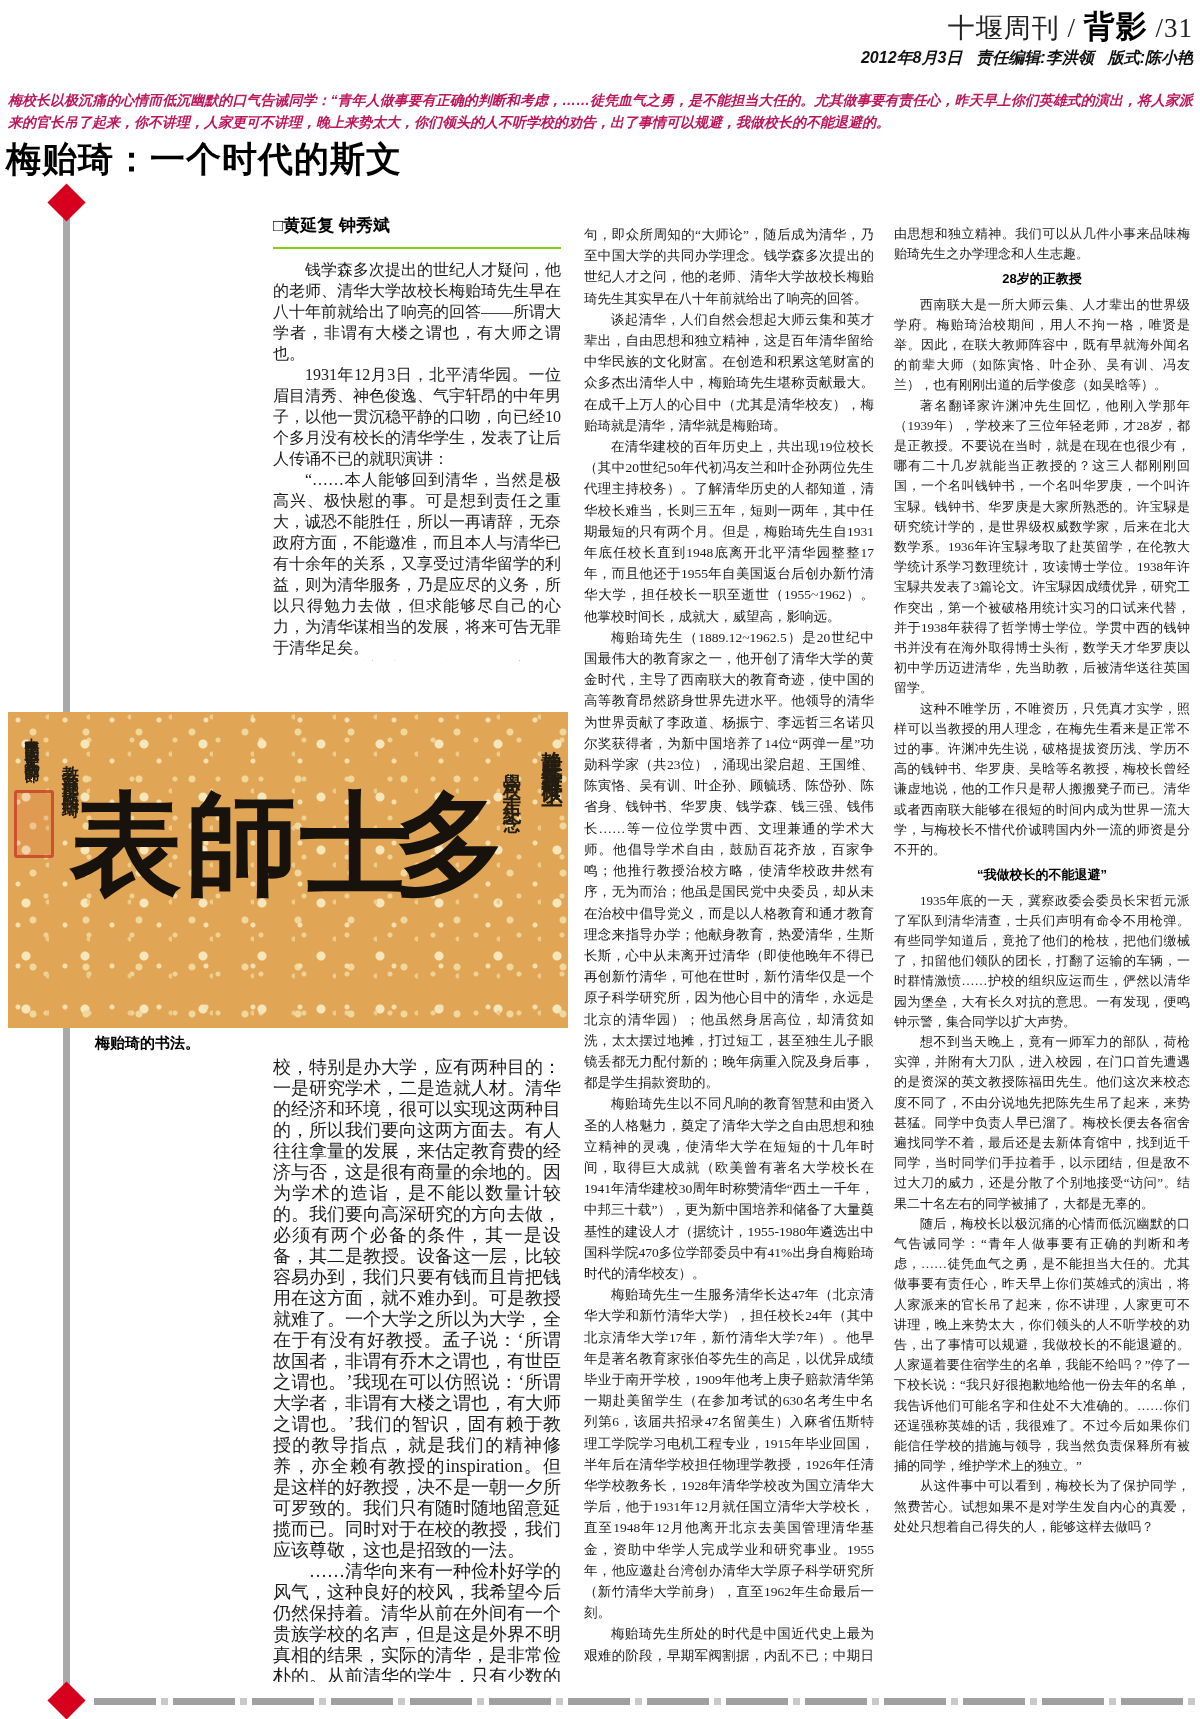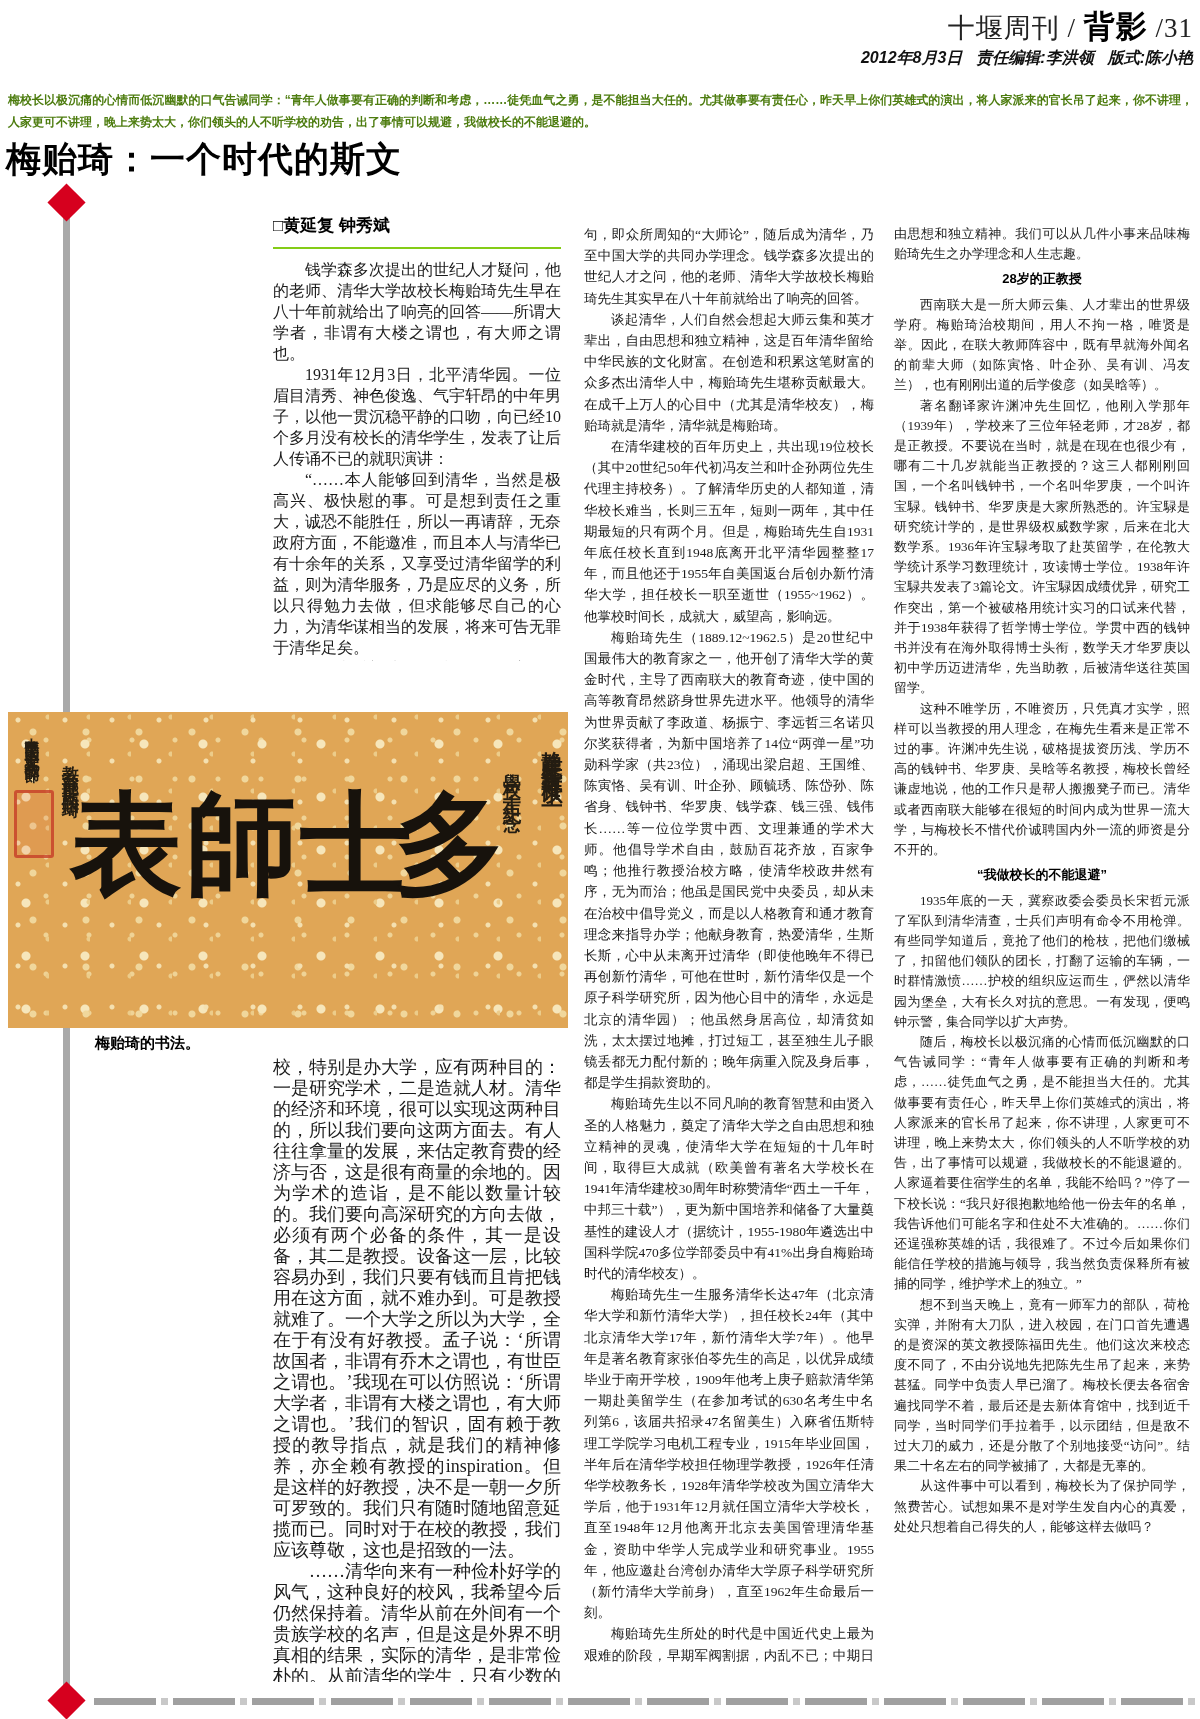--- a/index.html
+++ b/index.html
@@ -10,21 +10,21 @@
   
   .header{position:absolute;right:7px;top:6px;text-align:right;}
   .mast{font-size:27px;color:#222;letter-spacing:1px;}
   .mast .bold{font-weight:bold;font-size:31px;color:#000;}
   .dateline{margin-top:0;font-family:"Liberation Sans",sans-serif;
     font-style:italic;font-weight:bold;font-size:16px;color:#111;}
   .dateline span{margin-left:14px;}
   
   .lede{position:absolute;left:8px;top:90px;width:1185px;
     font-family:"Liberation Sans",sans-serif;font-weight:600;
-    font-size:12px;line-height:21.5px;text-align:justify;color:#4d7c0f;}
+    font-size:14px;line-height:21.5px;text-align:justify;color:#be185d;font-style:italic;}
   .title{position:absolute;left:6px;top:136px;
     font-family:"Liberation Sans",sans-serif;font-weight:900;
     font-size:35px;letter-spacing:1px;color:#000;}
   
   .vline{position:absolute;left:63px;top:205px;width:7px;height:1488px;background:#a9a9a9;}
   .diamond{position:absolute;width:27px;height:27px;background:#d6001e;transform:rotate(45deg);}
   .diamond.top{left:53px;top:189px;}
   .diamond.bottom{left:53px;top:1687px;}
   .bottombar{position:absolute;left:94px;top:1698px;width:1106px;height:7px;
     background:repeating-linear-gradient(90deg,#a0a0a0 0 62px,#ffffff 62px 67px,#c8c8c8 67px 74px,#ffffff 74px 79px);}
@@ -99,22 +99,22 @@
     <p>梅贻琦先生所处的时代是中国近代史上最为艰难的阶段，早期军阀割据，内乱不已；中期日寇进犯，民族危亡；后期国共对峙，战火纷飞。就是在这样一个环境中，梅贻琦先生却做出在今天看来堪称奇迹的教育成就来，他的纯粹、执著、坚定、智慧，奠定了清华校格——自</p>
   </div>
 <div id="col3" class="col">
     <p class="cont">由思想和独立精神。我们可以从几件小事来品味梅贻琦先生之办学理念和人生志趣。</p>
     <p class="subhead">28岁的正教授</p>
     <p>西南联大是一所大师云集、人才辈出的世界级学府。梅贻琦治校期间，用人不拘一格，唯贤是举。因此，在联大教师阵容中，既有早就海外闻名的前辈大师（如陈寅恪、叶企孙、吴有训、冯友兰），也有刚刚出道的后学俊彦（如吴晗等）。</p>
     <p>著名翻译家许渊冲先生回忆，他刚入学那年（1939年），学校来了三位年轻老师，才28岁，都是正教授。不要说在当时，就是在现在也很少有，哪有二十几岁就能当正教授的？这三人都刚刚回国，一个名叫钱钟书，一个名叫华罗庚，一个叫许宝騄。钱钟书、华罗庚是大家所熟悉的。许宝騄是研究统计学的，是世界级权威数学家，后来在北大数学系。1936年许宝騄考取了赴英留学，在伦敦大学统计系学习数理统计，攻读博士学位。1938年许宝騄共发表了3篇论文。许宝騄因成绩优异，研究工作突出，第一个被破格用统计实习的口试来代替，并于1938年获得了哲学博士学位。学贯中西的钱钟书并没有在海外取得博士头衔，数学天才华罗庚以初中学历迈进清华，先当助教，后被清华送往英国留学。</p>
     <p>这种不唯学历，不唯资历，只凭真才实学，照样可以当教授的用人理念，在梅先生看来是正常不过的事。许渊冲先生说，破格提拔资历浅、学历不高的钱钟书、华罗庚、吴晗等名教授，梅校长曾经谦虚地说，他的工作只是帮人搬搬凳子而已。清华或者西南联大能够在很短的时间内成为世界一流大学，与梅校长不惜代价诚聘国内外一流的师资是分不开的。</p>
     <p class="subhead">“我做校长的不能退避”</p>
     <p>1935年底的一天，冀察政委会委员长宋哲元派了军队到清华清查，士兵们声明有命令不用枪弹。有些同学知道后，竟抢了他们的枪枝，把他们缴械了，扣留他们领队的团长，打翻了运输的车辆，一时群情激愤……护校的组织应运而生，俨然以清华园为堡垒，大有长久对抗的意思。一有发现，便鸣钟示警，集合同学以扩大声势。</p>
+    <p>想不到当天晚上，竟有一师军力的部队，荷枪实弹，并附有大刀队，进入校园，在门口首先遭遇的是资深的英文教授陈福田先生。他们这次来校态度不同了，不由分说地先把陈先生吊了起来，来势甚猛。同学中负责人早已溜了。梅校长便去各宿舍遍找同学不着，最后还是去新体育馆中，找到近千同学，当时同学们手拉着手，以示团结，但是敌不过大刀的威力，还是分散了个别地接受“访问”。结果二十名左右的同学被捕了，大都是无辜的。</p>
     <p>随后，梅校长以极沉痛的心情而低沉幽默的口气告诫同学：“青年人做事要有正确的判断和考虑，……徒凭血气之勇，是不能担当大任的。尤其做事要有责任心，昨天早上你们英雄式的演出，将人家派来的官长吊了起来，你不讲理，人家更可不讲理，晚上来势太大，你们领头的人不听学校的劝告，出了事情可以规避，我做校长的不能退避的。人家逼着要住宿学生的名单，我能不给吗？”停了一下校长说：“我只好很抱歉地给他一份去年的名单，我告诉他们可能名字和住处不大准确的。……你们还逞强称英雄的话，我很难了。不过今后如果你们能信任学校的措施与领导，我当然负责保释所有被捕的同学，维护学术上的独立。”</p>
-    <p>想不到当天晚上，竟有一师军力的部队，荷枪实弹，并附有大刀队，进入校园，在门口首先遭遇的是资深的英文教授陈福田先生。他们这次来校态度不同了，不由分说地先把陈先生吊了起来，来势甚猛。同学中负责人早已溜了。梅校长便去各宿舍遍找同学不着，最后还是去新体育馆中，找到近千同学，当时同学们手拉着手，以示团结，但是敌不过大刀的威力，还是分散了个别地接受“访问”。结果二十名左右的同学被捕了，大都是无辜的。</p>
     <p>从这件事中可以看到，梅校长为了保护同学，煞费苦心。试想如果不是对学生发自内心的真爱，处处只想着自己得失的人，能够这样去做吗？</p>
   </div>
 
 <div class="calligraphy">
   <span class="cal-v" style="left:530px;top:22px;font-size:21px;letter-spacing:4px;">静農先生任教専科以上</span>
   <span class="cal-v" style="left:492px;top:46px;font-size:18px;letter-spacing:7px;">學校三十年紀念</span>
   <span class="cal-char" style="left:62px;">表</span>
   <span class="cal-char" style="left:178px;">師</span>
   <span class="cal-char" style="left:292px;">士</span>
   <span class="cal-char" style="left:386px;">多</span>

